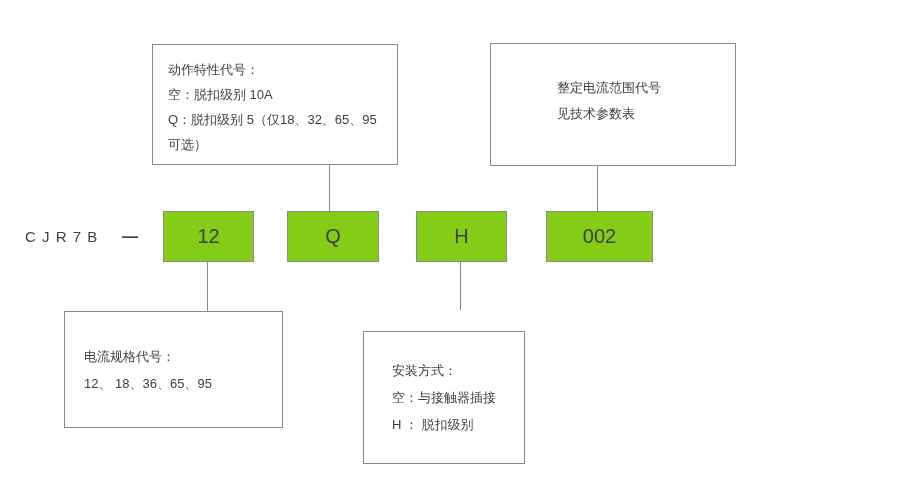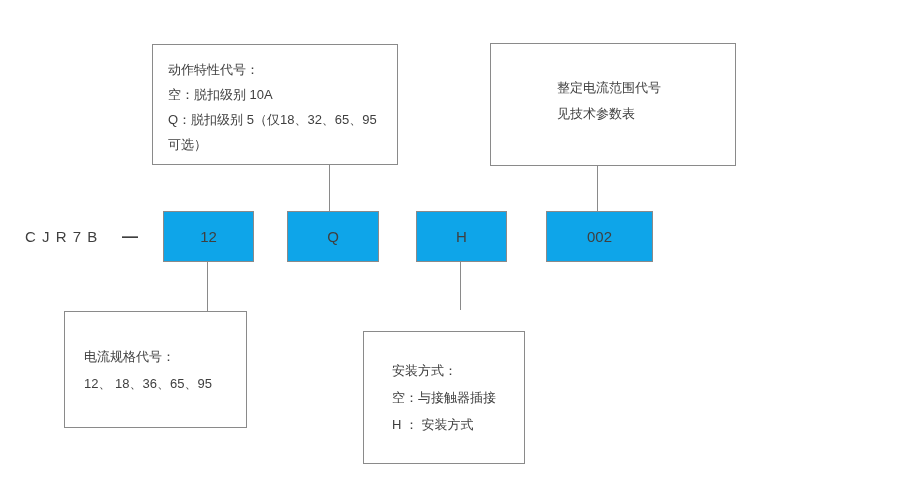--- a/index.html
+++ b/index.html
@@ -27,37 +27,37 @@
     line-height: 25px;
     color: #3f3f3f;
     white-space: nowrap;
   }
   
   #callout-action { left: 152px; top: 44px; width: 246px; height: 121px; padding: 12px 0 0 15px; }
   
   #callout-range { left: 490px; top: 43px; width: 246px; height: 123px; padding: 31px 0 0 66px; }
   #callout-range .line { line-height: 26px; }
   
-  #callout-current { left: 64px; top: 311px; width: 183px; height: 117px; padding: 31px 0 0 19px; }
+  #callout-current { left: 64px; top: 311px; width: 219px; height: 117px; padding: 31px 0 0 19px; }
   #callout-current .line { line-height: 27px; }
   
   #callout-mount { left: 363px; top: 310px; width: 162px; height: 133px; padding: 25px 0 0 28px; margin-top: 21px; }
   #callout-mount .line { line-height: 27px; }
 
   .code-box {
     position: absolute;
     top: 211px;
     height: 51px;
     border: 1px solid #8a8a8a;
     box-sizing: border-box;
-    background: #0ea5e9;
+    background: #84cc16;
     display: flex;
     align-items: center;
     justify-content: center;
-    font-size: 15px;
+    font-size: 20px;
     color: #3f3f3f;
   }
   #code-current { left: 163px; width: 91px; }
   #code-action  { left: 287px; width: 92px; }
   #code-mount   { left: 416px; width: 91px; }
   #code-range   { left: 546px; width: 107px; }
 
   .model-label {
     position: absolute;
     left: 25px;
@@ -110,21 +110,21 @@
   </div>
 
   <div class="box callout" id="callout-current">
     <div class="line">电流规格代号：</div>
     <div class="line">12、 18、36、65、95</div>
   </div>
 
   <div class="box callout" id="callout-mount">
     <div class="line">安装方式：</div>
     <div class="line">空：与接触器插接</div>
-    <div class="line">H ： 安装方式</div>
+    <div class="line">H ： 脱扣级别</div>
   </div>
 
   <div class="model-label">C J R 7 B</div>
   <div class="dash">—</div>
 
   <div class="code-box" id="code-current">12</div>
   <div class="code-box" id="code-action">Q</div>
   <div class="code-box" id="code-mount">H</div>
   <div class="code-box" id="code-range">002</div>
 

